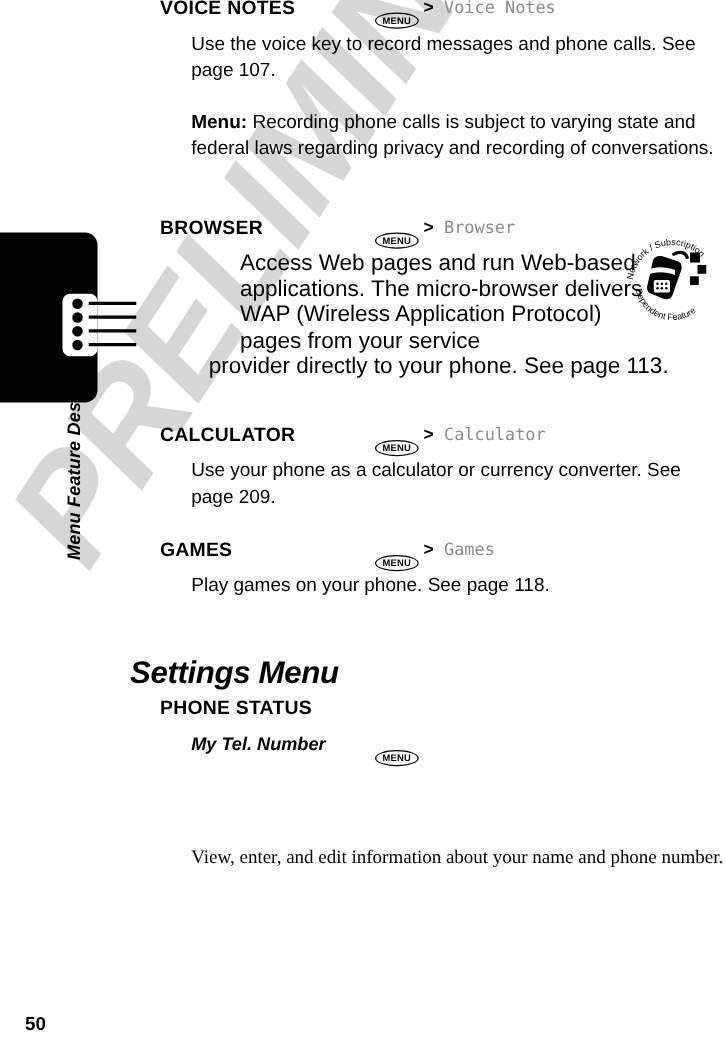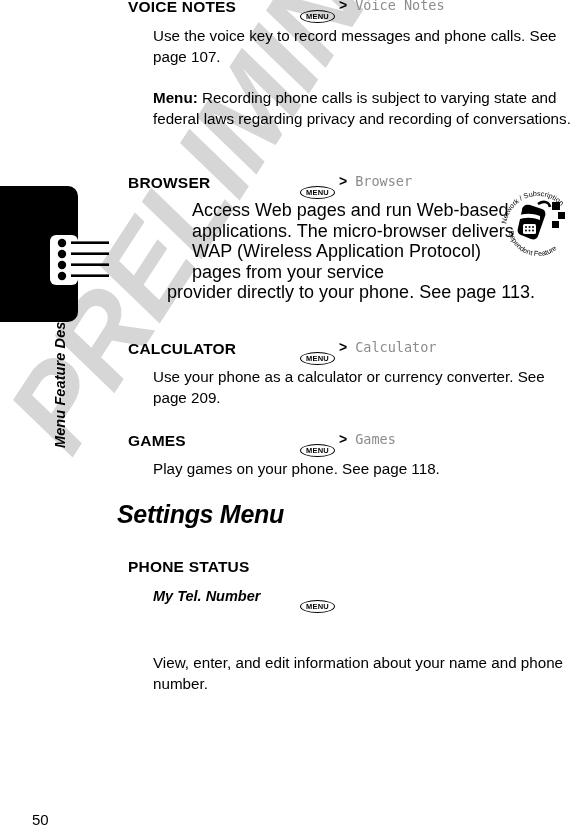--- a/index.html
+++ b/index.html
@@ -95,24 +95,24 @@
     font-weight: bold;
     font-style: italic;
     letter-spacing: 0.1px;
     white-space: nowrap;
     z-index: 3;
   }
 
   
   #page-number {
     position: absolute;
-    left: 32px;
+    left: 20px;
     top: 811px;
     font-size: 15px;
-    font-weight: normal;
+    font-weight: bold;
     z-index: 3;
   }
 
   
   .entry {
     position: absolute;
     left: 128px;
     width: 452px;
   }
   .entry-head {
@@ -329,31 +329,31 @@
       <div class="path">
         <span class="menu-key">MENU</span>
         <span class="path-lines">
           <span class="path-line"><span class="gt">&gt;</span> <span>Games</span></span>
         </span>
       </div>
     </div>
     <div class="body-text" style="top:27px;">Play games on your phone. See page 118.</div>
   </div>
 
-  <div class="section-title" style="top:500px;margin-left:13px;">Settings Menu</div>
+  <div class="section-title" style="top:524px;">Settings Menu</div>
 
   <div class="entry" style="top:558px;">
     <div class="entry-head">
       <div class="term">Phone Status</div>
     </div>
   </div>
 
   <div class="entry" style="top:588px;">
     <div class="entry-head">
       <div class="term sub">My Tel. Number</div>
       <div class="path">
         <span class="menu-key">MENU</span>
       </div>
     </div>
-    <div class="body-text" style="top:65px;">View, enter, and edit information about your name and phone number.</div>
+    <div class="body-text" style="top:88px;font-family:Liberation Serif, serif;">View, enter, and edit information about your name and phone number.</div>
   </div>
 
 </div>
 
 </body></html>

